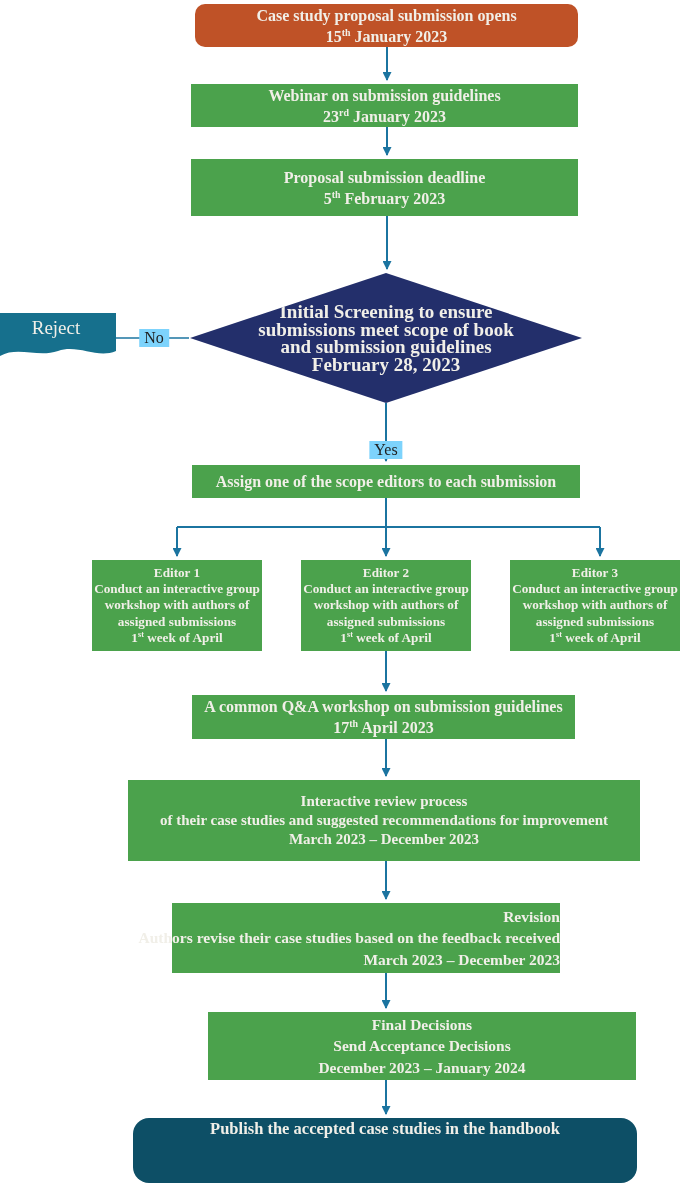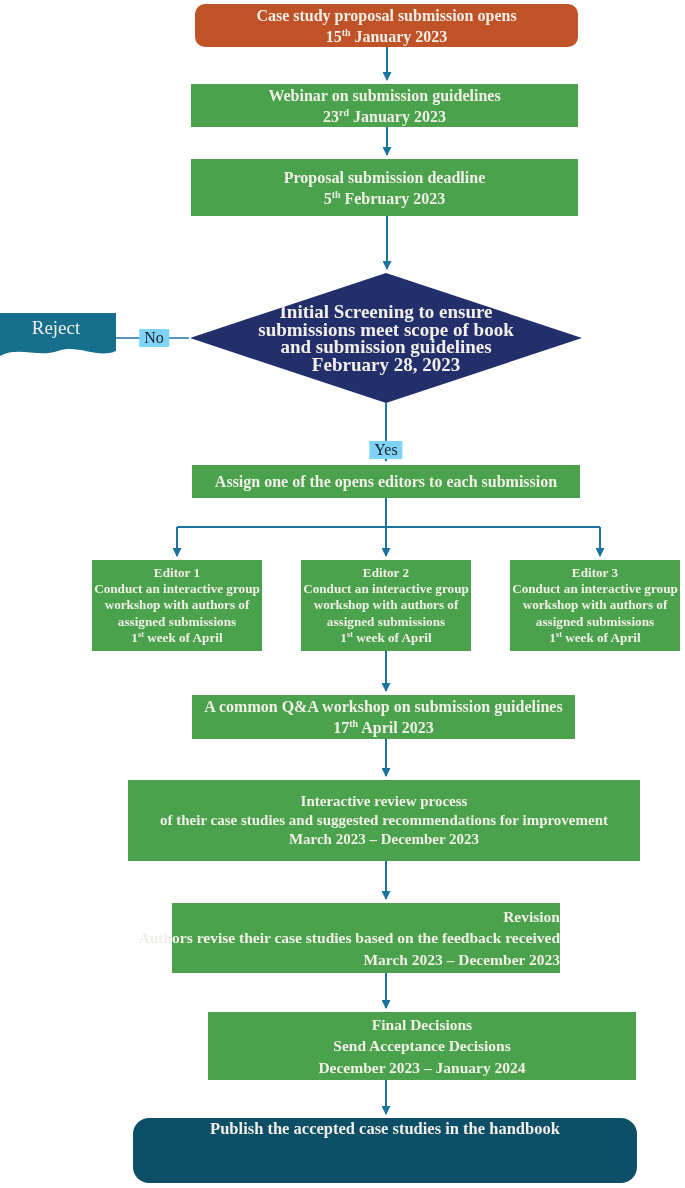--- a/index.html
+++ b/index.html
@@ -92,21 +92,21 @@
     <svg width="116" height="50" viewBox="0 0 116 50" xmlns="http://www.w3.org/2000/svg">
       <path d="M0,0 L116,0 L116,38 C97,46 78,31 58,38 C38,45 18,33 0,43 Z" style="fill:var(--teal);"></path>
     </svg>
     <div class="reject-label">Reject</div>
   </div>
 
   <span class="decision-label" style="left:154px;top:338px;">No</span>
   <span class="decision-label" style="left:386px;top:424px;margin-top:26px;">Yes</span>
 
   <div class="box green" style="left:192px;top:465px;width:388px;height:33px;">
-    <div class="ln">Assign one of the opens editors to each submission</div>
+    <div class="ln">Assign one of the scope editors to each submission</div>
   </div>
 
   <div class="box green editor" style="left:92px;">
     <div class="ln">Editor 1</div>
     <div class="ln">Conduct an interactive group</div>
     <div class="ln">workshop with authors of</div>
     <div class="ln">assigned submissions</div>
     <div class="ln bold"><span>1</span><sup>st</sup><span> week of April</span></div>
   </div>
   <div class="box green editor" style="left:301px;">

